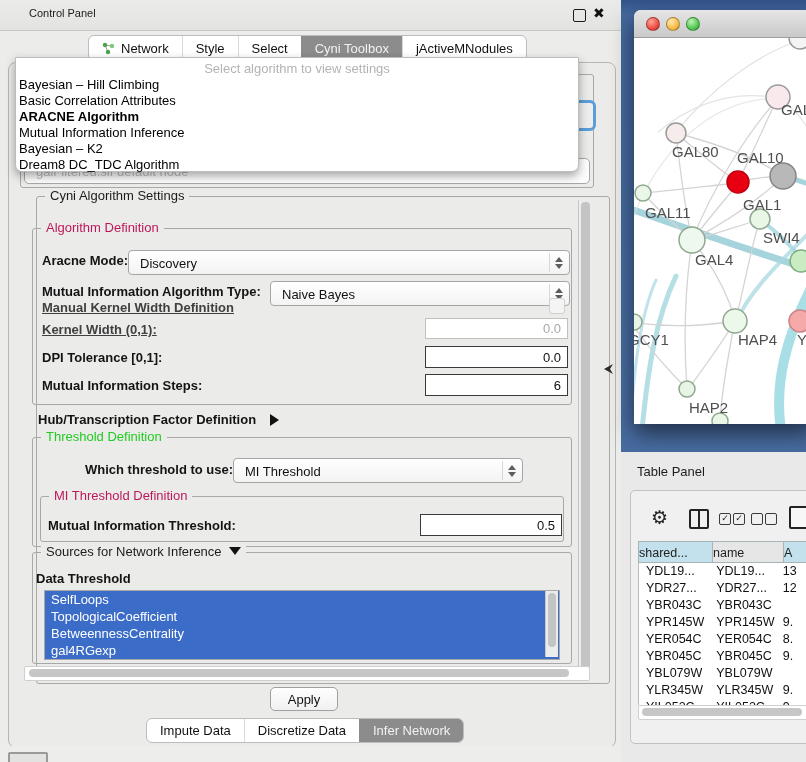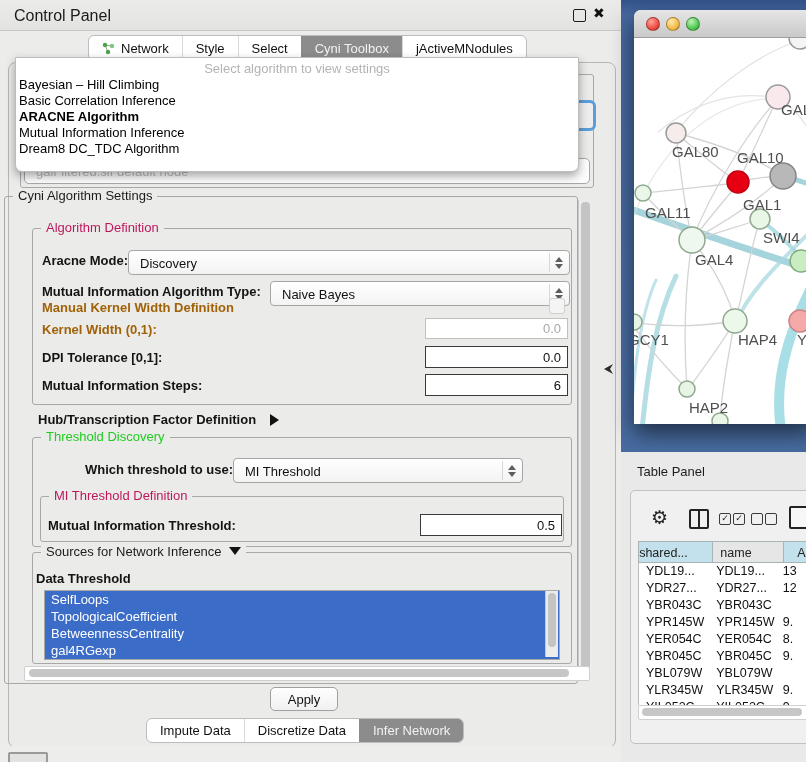--- a/index.html
+++ b/index.html
@@ -3,35 +3,35 @@
 <meta charset="utf-8">
 <style>
   html,body{margin:0;padding:0;}
   body{width:806px;height:762px;position:relative;overflow:hidden;
        font-family:"Liberation Sans","DejaVu Sans",sans-serif;
        background:#ececea;-webkit-font-smoothing:antialiased;}
   .abs{position:absolute;}
   
   .titlebar{left:0;top:0;width:621px;height:30px;background:linear-gradient(#ebebe9,#e3e3e1);
             border-bottom:1px solid #c9c9c7;}
-  .title-text{left:14px;top:7px;font-size:16px;color:#1c1c1c;}
+  .title-text{left:29px;top:7px;font-size:11px;color:#1c1c1c;}
   .float-ic{left:573px;top:9px;width:11px;height:11px;border:1.5px solid #1c1c1c;border-radius:2px;}
   .close-ic{left:593px;top:5px;font-size:14px;font-weight:bold;color:#111;}
   .seg{display:flex;background:#fff;border:1px solid #bdbdbd;border-radius:6px;overflow:hidden;font-size:13px;}
   .seg .tab{display:flex;align-items:center;gap:6px;padding:0 13px;height:100%;border-left:1px solid #d9d9d9;color:#111;white-space:nowrap;}
   .seg .tab:first-child{border-left:none;}
   .seg .tab.sel{background:#8c8c8c;color:#f2f2f2;border-left-color:#8c8c8c;}
   .outer-panel{left:8px;top:62px;width:606px;height:684px;border:1px solid #b6b6b4;border-radius:8px;background:#ebebe9;}
   
   .group{border:1px solid #a8a8a8;border-radius:3px;}
   .gtitle{position:absolute;top:-9px;left:8px;background:#ebebe9;padding:0 5px;font-size:13px;color:#1c1c1c;white-space:nowrap;}
   .gtitle.blue{color:#be185d;}
   .gtitle.green{color:#21cc21;}
   .lbl{font-size:13px;font-weight:bold;color:#141414;white-space:nowrap;}
-  .lbl.dim{color:#a16207;}
+  .lbl.dim{color:#404040;text-decoration:underline;}
   .combo{background:linear-gradient(#ffffff,#f3f3f3);border:1px solid #a6a6a6;border-radius:4px;font-size:13px;color:#111;}
   .combo .val{position:absolute;left:11px;top:50%;transform:translateY(-50%);}
   .stepper{position:absolute;right:2px;top:2px;bottom:2px;width:17px;display:flex;flex-direction:column;align-items:center;justify-content:center;gap:2px;border-left:1px solid #d8d8d8;}
   .stepper i{display:block;width:0;height:0;border-left:4px solid transparent;border-right:4px solid transparent;}
   .stepper .up{border-bottom:5px solid #5d5d5d;}
   .stepper .dn{border-top:5px solid #5d5d5d;}
   .field{position:absolute;border:1px solid #3a3a3a;background:#fff;font-size:13px;color:#111;
          text-align:right;padding:0 6px;font-family:inherit;box-sizing:border-box;}
   .field.dim{border-color:#c0c0c0;color:#a8a8a8;}
   .cb{border:1.5px solid #cfcfcf;background:#f4f4f4;border-radius:3px;}
@@ -67,21 +67,21 @@
   
   .tp-section{left:621px;top:452px;width:185px;height:367px;background:#e9e9e9;}
   .tp-title{left:16px;top:12px;font-size:13px;color:#1c1c1c;}
   .tp-box{left:9px;top:38px;width:200px;height:252px;background:#f0f0f0;border:1px solid #c2c2c2;border-radius:5px;overflow:hidden;}
   .ticon{position:absolute;color:#232323;}
   .split-ic{width:16px;height:16px;border:2px solid #232323;border-radius:2px;}
   .split-ic:after{content:"";position:absolute;left:7px;top:0;bottom:0;width:2px;background:#232323;}
   .tcb{position:absolute;width:10px;height:10px;border:1.5px solid #3a3a3a;border-radius:2px;font-size:9px;line-height:9px;text-align:center;color:#232323;}
   .doc-ic{width:15px;height:19px;border:2px solid #232323;border-radius:2px;background:#f7f7f7;}
   .tbl-head{position:absolute;display:flex;font-size:12.5px;color:#222;}
-  .tbl-head .hc{height:22px;line-height:22px;border:1px solid #a9b4b8;border-left:none;box-sizing:border-box;text-align:center;padding-right:24px;overflow:hidden;}
+  .tbl-head .hc{height:22px;line-height:22px;border:1px solid #a9b4b8;border-left:none;box-sizing:border-box;text-align:left;padding-right:24px;overflow:hidden;}
   .tbl-head .hc:first-child{border-left:1px solid #a9b4b8;}
   .tbl-body{position:absolute;background:#fff;overflow:hidden;font-size:12.5px;color:#101010;border-left:1px solid #bcbcbc;border-right:1px solid #bcbcbc;}
   .trow{display:flex;height:17px;line-height:17px;}
   .trow .tc{padding-left:7px;box-sizing:border-box;overflow:hidden;white-space:nowrap;}
   .bottom-strip{left:0;top:746px;width:621px;height:16px;background:#ededeb;}
   .mini-sq{left:8px;top:752px;width:36px;height:12px;border:2px solid #9a9a98;border-radius:2px;background:#e2e2e0;}
   .cursor{left:604px;top:364px;width:10px;height:12px;z-index:50;}
 </style>
 </head>
 <body>
@@ -122,28 +122,29 @@
 <div class="abs group" style="left:20px;top:74px;width:572px;height:112px;z-index:1;"></div>
 <div class="abs" style="left:571px;top:100px;width:19px;height:25px;border:3px solid #5b9dd9;border-radius:6px;background:#ededed;z-index:2;"></div>
 <div class="abs" style="left:24px;top:158px;width:566px;height:26px;border:1px solid #a8a8a8;border-radius:5px;background:#fdfdfd;z-index:2;font-size:13px;color:#bdbdbd;line-height:26px;padding-left:11px;box-sizing:border-box;overflow:hidden;">
   <span>galFiltered.sif default node</span>
 </div>
 
 <div class="abs dropdown">
   <div class="dd-prompt">Select algorithm to view settings</div>
   <div class="dd-list" id="algo-options">
       <div class="opt">Bayesian – Hill Climbing</div>
-      <div class="opt">Basic Correlation Inference</div>
+      <div class="opt">Basic Correlation Attributes</div>
       <div class="opt b">ARACNE Algorithm</div>
       <div class="opt">Mutual Information Inference</div>
+      <div class="opt">Bayesian – K2</div>
       <div class="opt">Dream8 DC_TDC Algorithm</div>
     </div>
 </div>
 
-<div class="abs group" style="left:4px;top:196px;width:572px;height:486px;text-align:center;">
+<div class="abs group" style="left:36px;top:196px;width:572px;height:486px;text-align:center;">
   <span class="gtitle">Cyni Algorithm Settings</span>
 </div>
 <div class="abs vscroll" style="left:578px;top:200px;width:13px;height:478px;">
   <div class="vthumb" style="top:2px;height:470px;"></div>
 </div>
 
 <div class="abs group" style="left:32px;top:228px;width:538px;height:175px;">
   <span class="gtitle blue">Algorithm Definition</span>
 </div>
 <span class="abs lbl" style="left:42px;top:253px;">Aracne Mode:</span>
@@ -170,21 +171,21 @@
 <input class="field" readonly="" style="left: 425px; top: 346px; width: 143px; height: 22px;" value="0.0">
 <span class="abs lbl" style="left:42px;top:378px;">Mutual Information Steps:</span>
 <input class="field" readonly="" style="left: 425px; top: 374px; width: 143px; height: 22px;" value="6">
 
 <div class="abs" style="left:38px;top:410px;">
   <span class="lbl">Hub/Transcription Factor Definition</span>
   <span class="tri-right"></span>
 </div>
 
 <div class="abs group" style="left:32px;top:437px;width:538px;height:108px;">
-  <span class="gtitle green">Threshold Discovery</span>
+  <span class="gtitle green">Threshold Definition</span>
 </div>
 <span class="abs lbl" style="left:85px;top:462px;">Which threshold to use:</span>
 <div class="abs combo" style="left:233px;top:458px;width:288px;height:23px;">
   <span class="val">MI Threshold</span>
   <span class="stepper">
       <i class="up"></i>
       <i class="dn"></i>
     </span>
 </div>
 <div class="abs group" style="left:40px;top:496px;width:522px;height:44px;">

